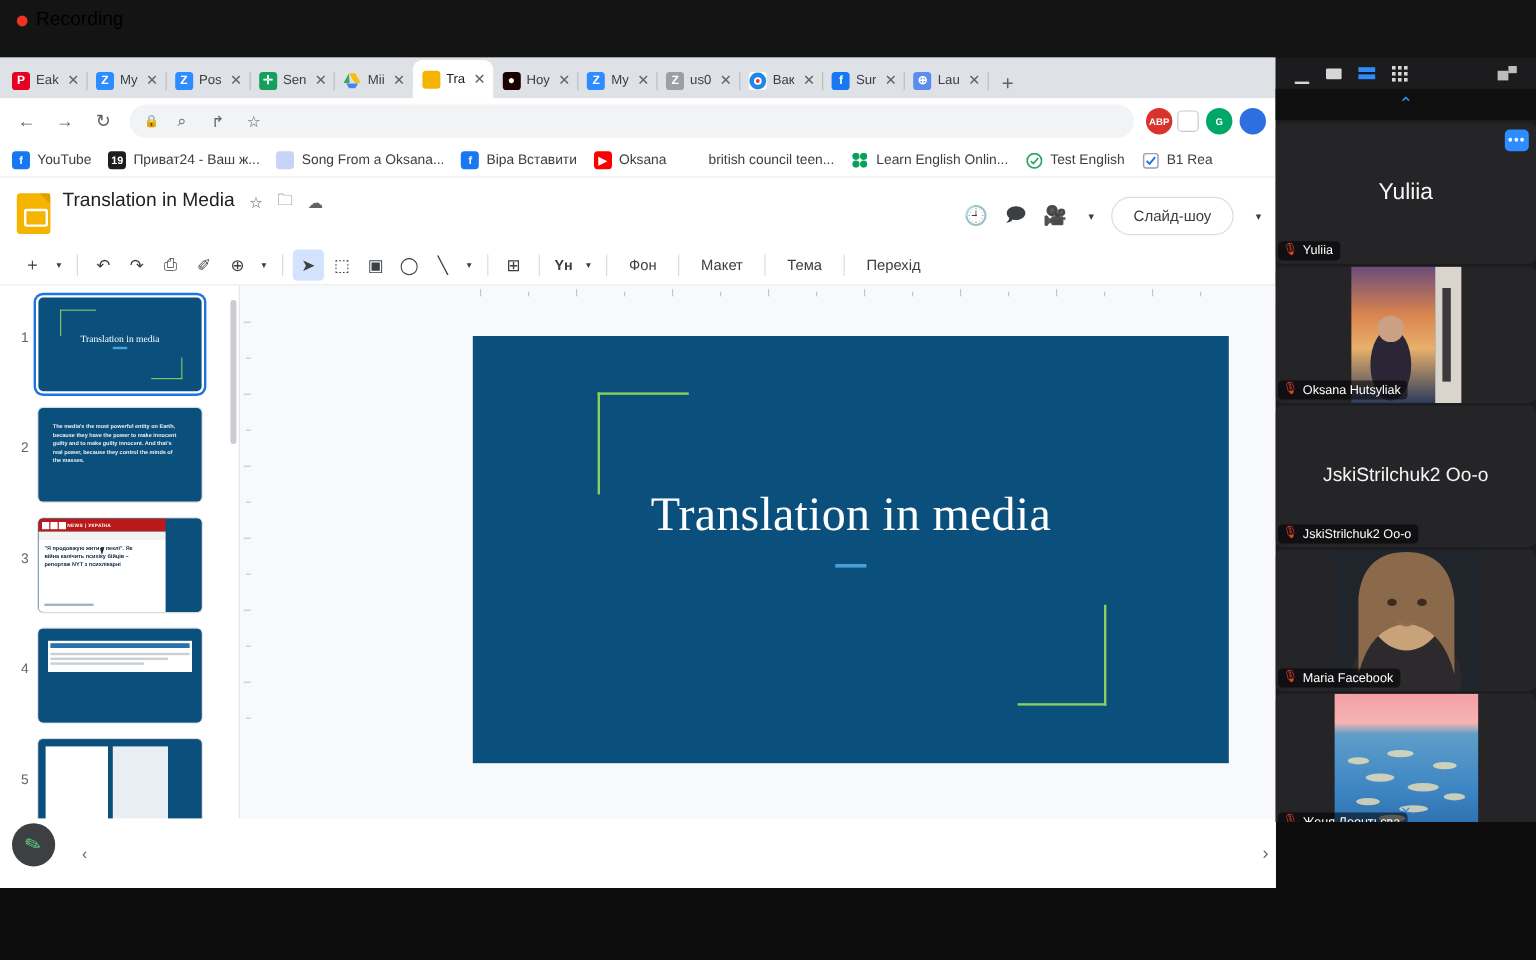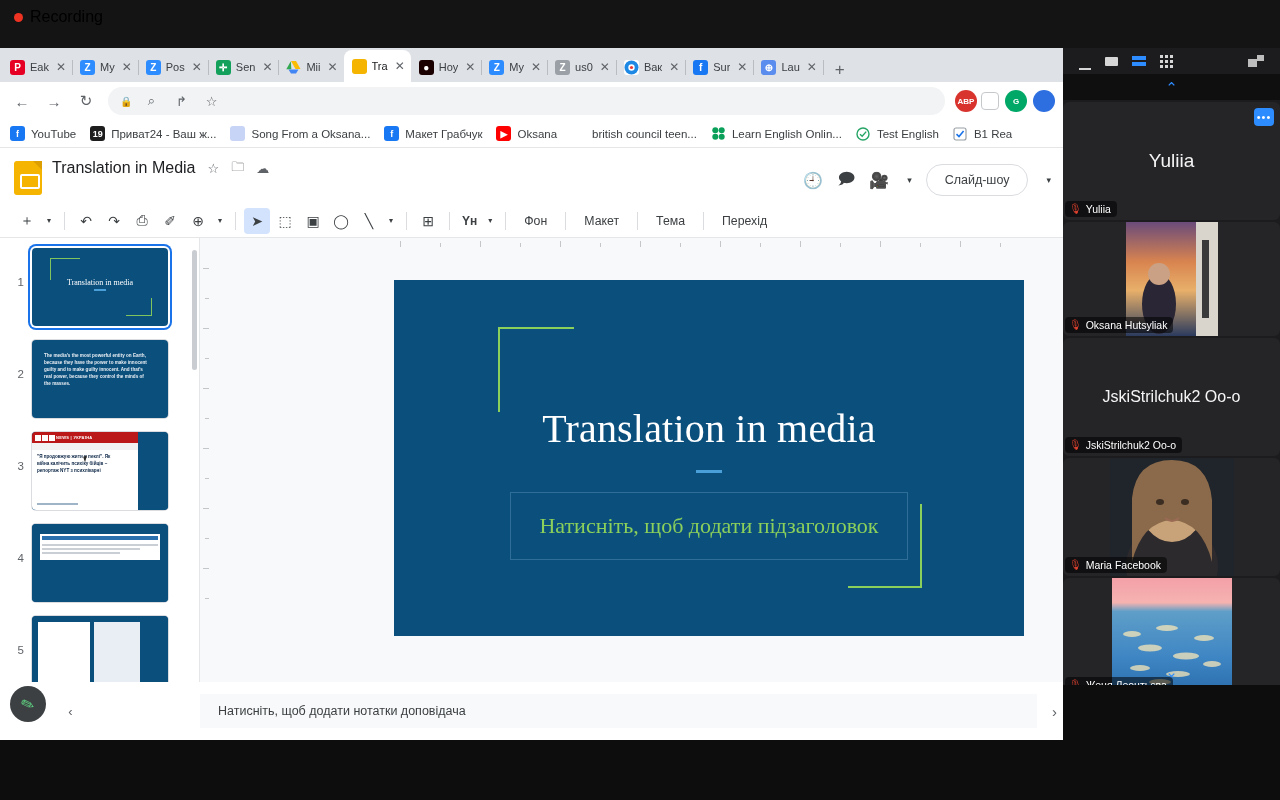--- a/index.html
+++ b/index.html
@@ -366,21 +366,21 @@
       <div class="bm">
         <span class="bmi bmi-p24">19</span>
         <span>Приват24 - Ваш ж...</span>
       </div>
       <div class="bm">
         <span class="bmi bmi-song"></span>
         <span>Song From a Oksana...</span>
       </div>
       <div class="bm">
         <span class="bmi bmi-fb">f</span>
-        <span>Макет Грабчук</span>
+        <span>Віра Вставити</span>
       </div>
       <div class="bm">
         <span class="bmi bmi-yt">▶</span>
         <span>Oksana</span>
       </div>
       <div class="bm">
         <span class="bmi bmi-g">G</span>
         <span>british council teen...</span>
       </div>
       <div class="bm">
@@ -572,32 +572,30 @@
             <span class="ruler-tick" style="left:5px;top:300px;height:1px;width:4px"></span>
             <span class="ruler-tick" style="left:3px;top:330px;height:1px;width:6px"></span>
             <span class="ruler-tick" style="left:5px;top:360px;height:1px;width:4px"></span>
           </div>
 
           <div class="slide">
             <span class="sl-b1"></span>
             <span class="sl-b2"></span>
             <div class="sl-title">Translation in media</div>
             <span class="sl-dash"></span>
-            <div class="sl-sub">Натисніть, щоб додати підзаголовок</div>
           </div>
           <span class="slide-handle"></span>
         </div>
       </div>
 
       <div class="notes-strip">
         <div class="ns-left">
           <span class="ns-ico">▦</span>
           <span class="ns-ico">‹</span>
         </div>
-        <div class="notes-box">Натисніть, щоб додати нотатки доповідача</div>
         <span class="notes-arrow">›</span>
       </div>
 
       <div class="fab">
         <span class="pen">✎</span>
       </div>
 
     </div>
   </div>
 

